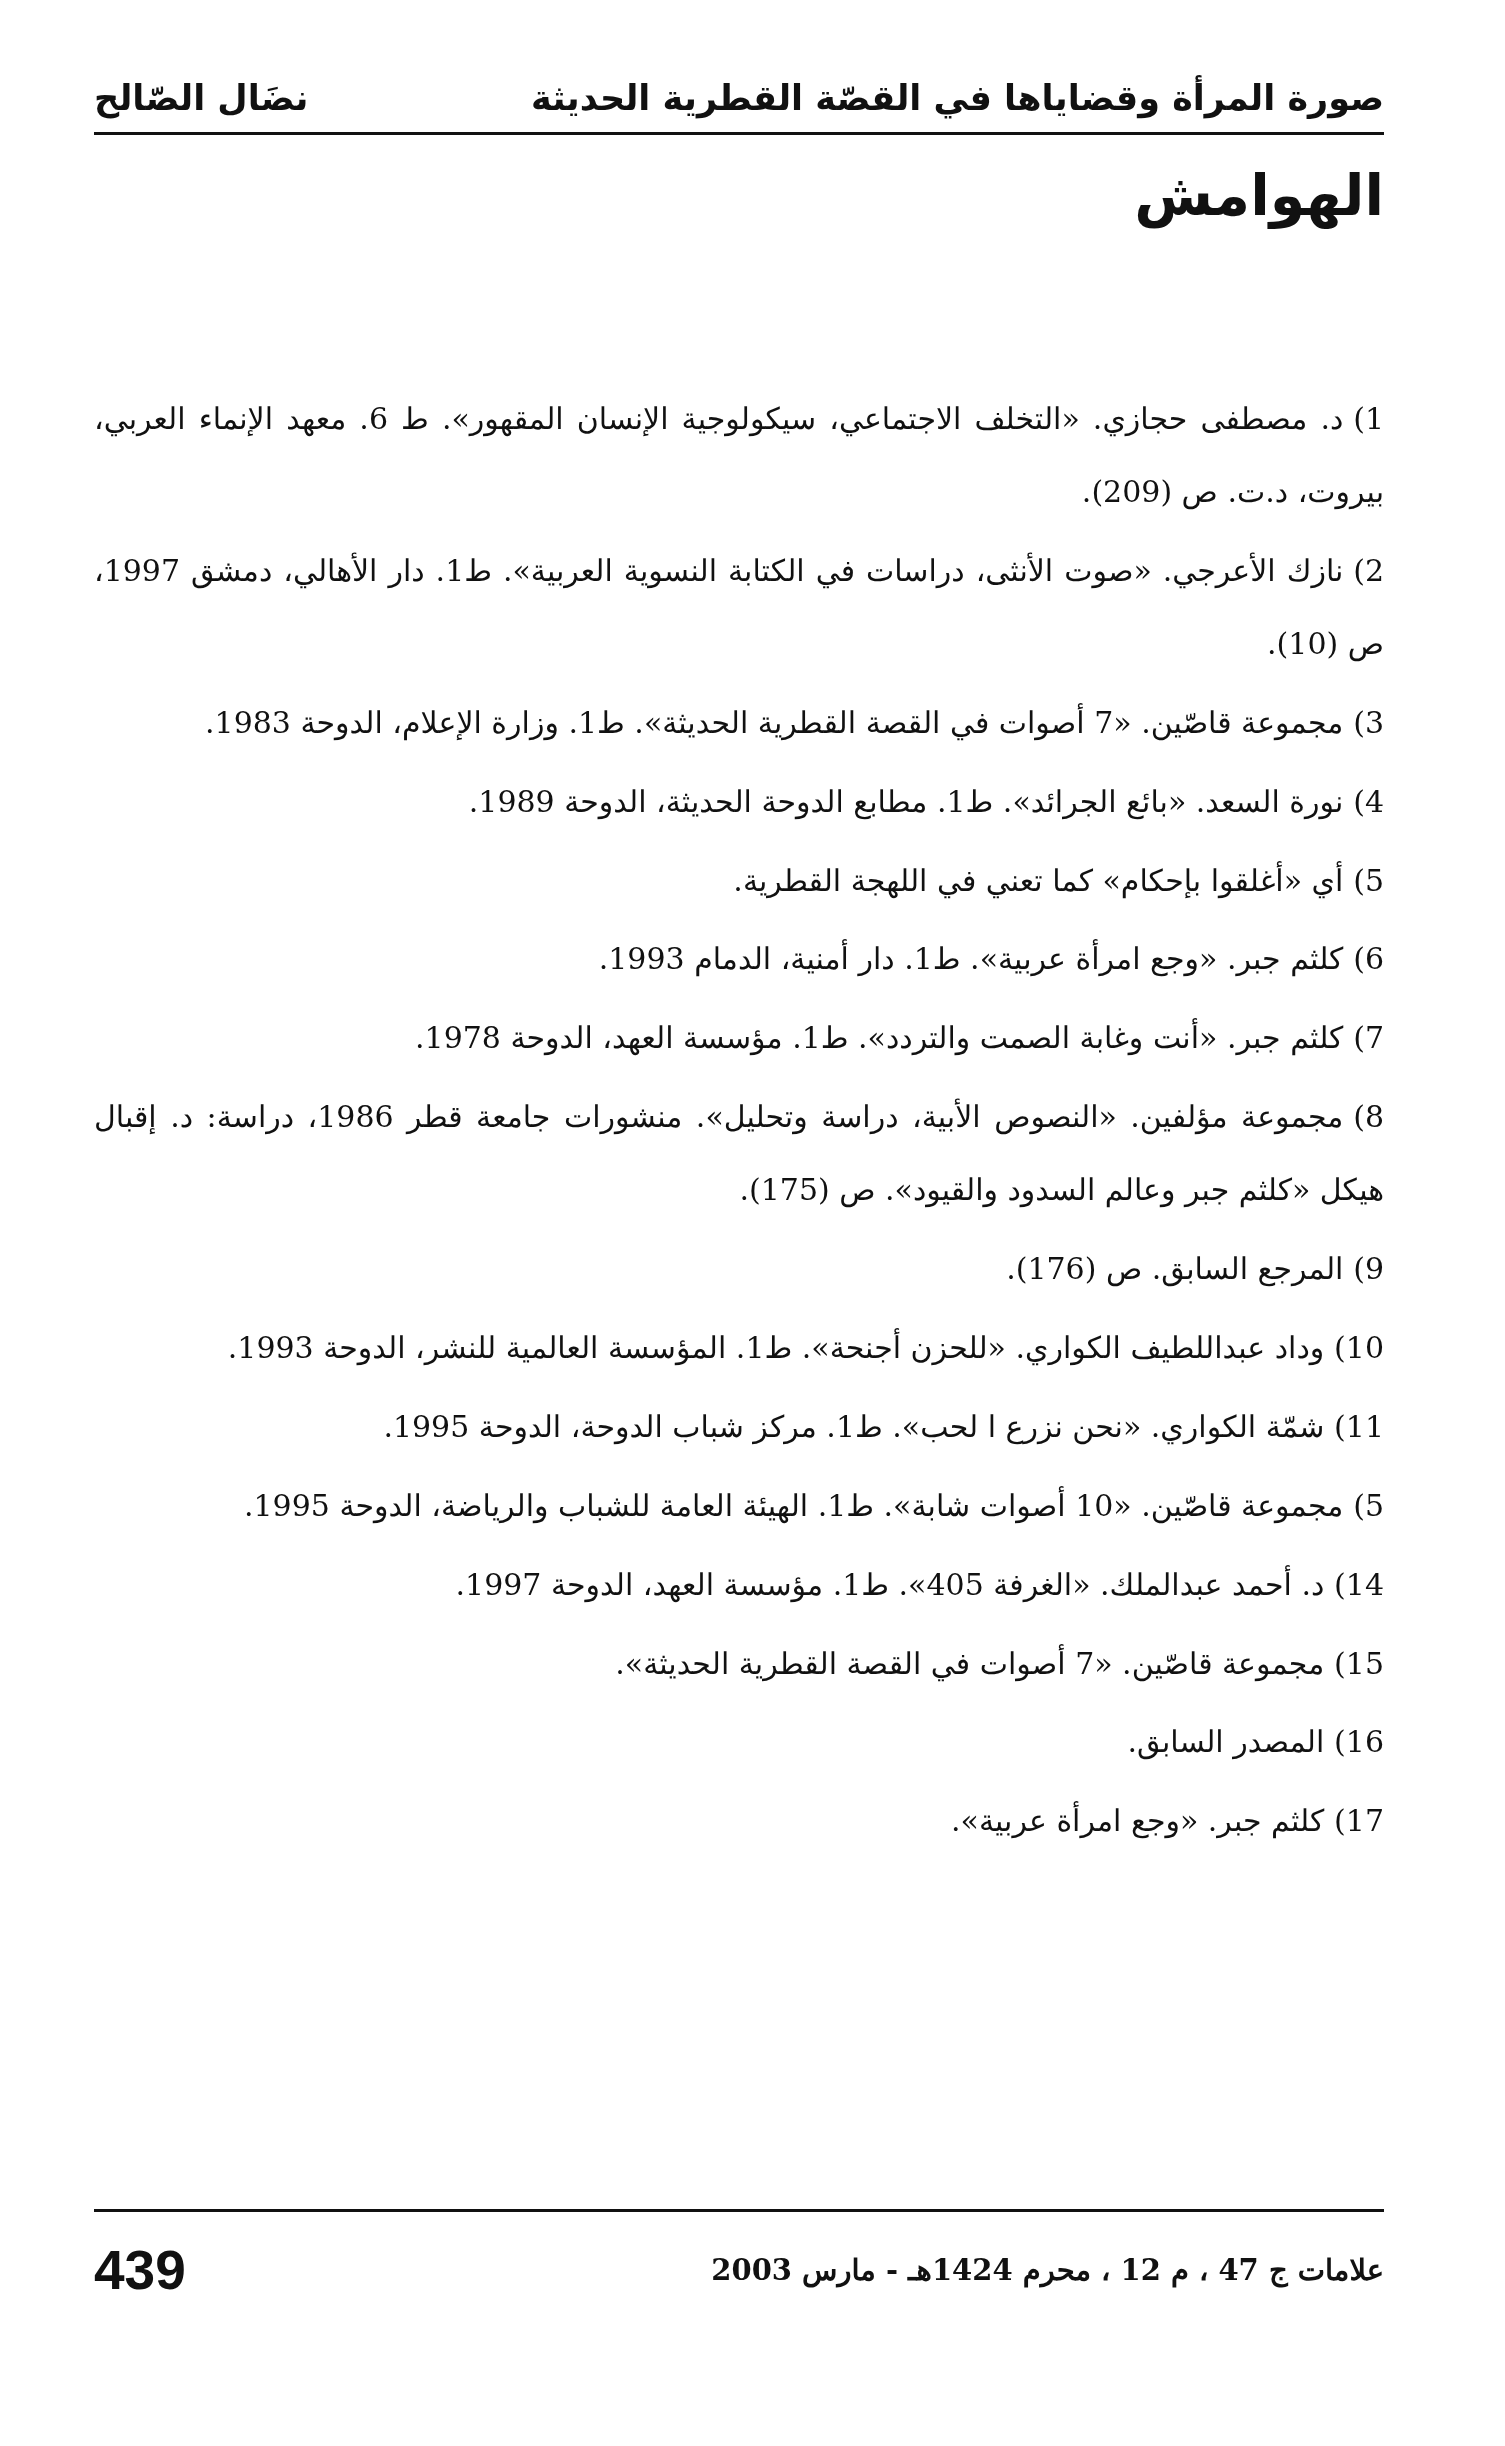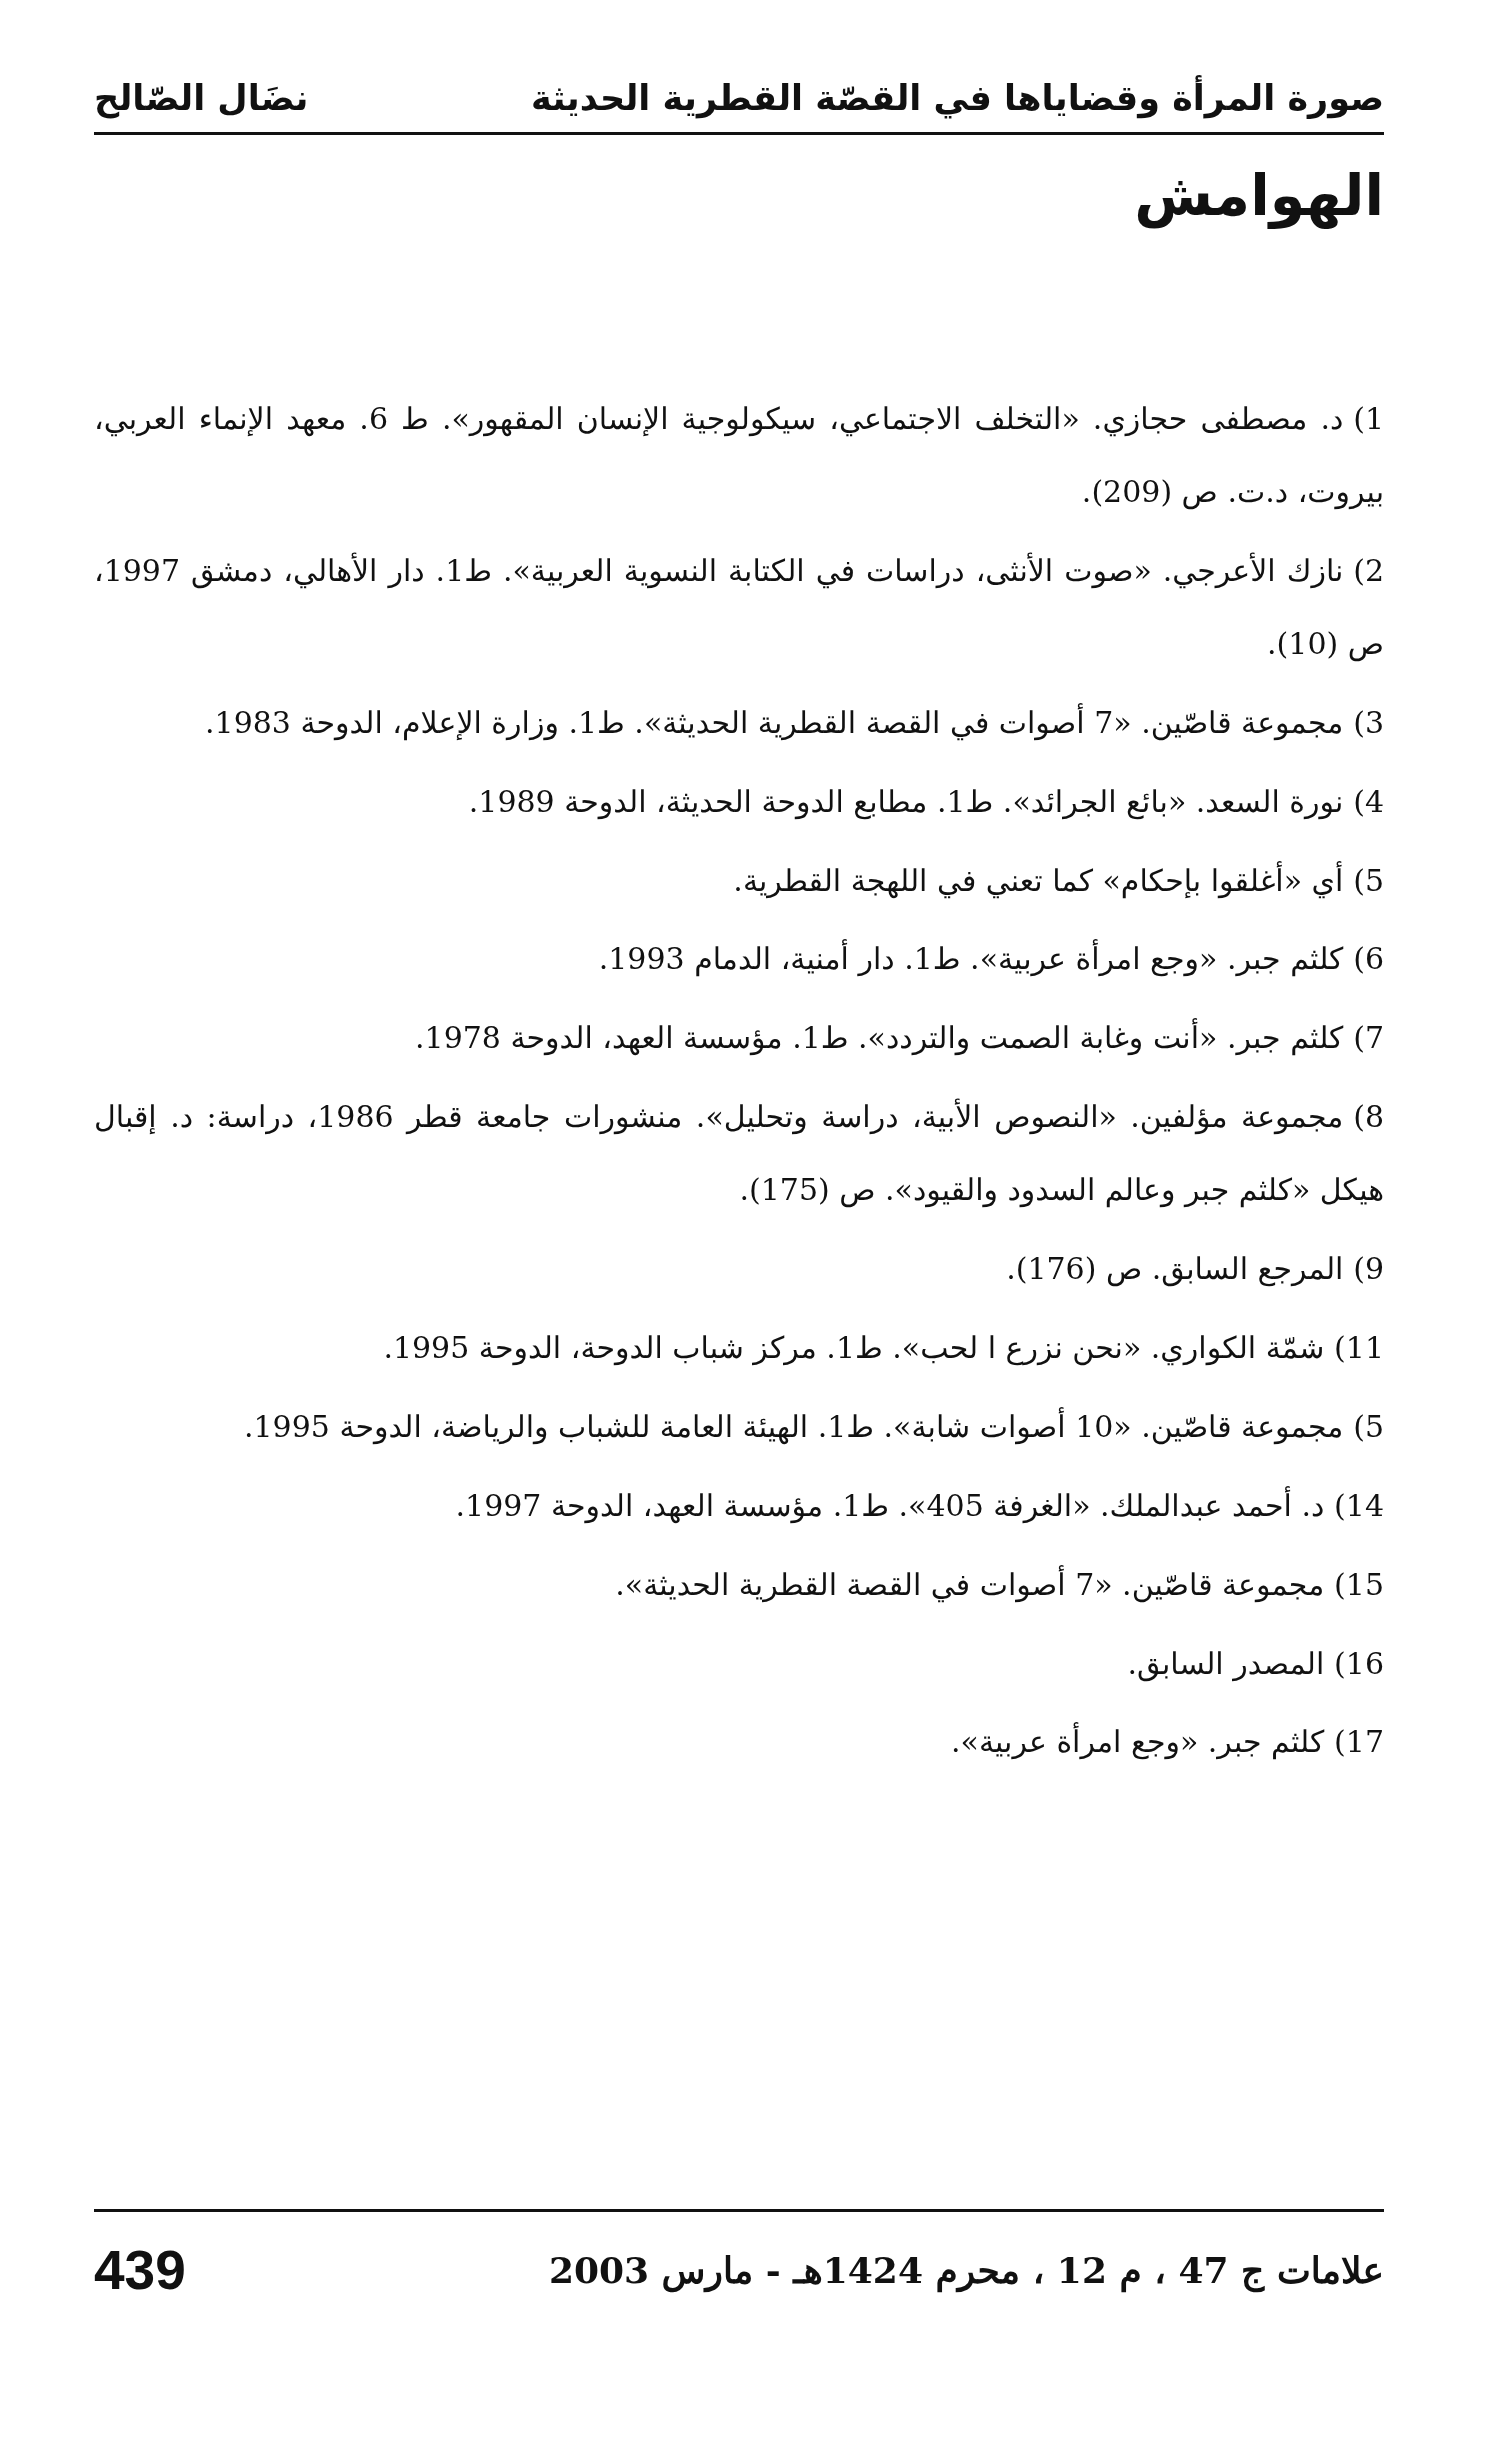--- a/index.html
+++ b/index.html
@@ -99,21 +99,21 @@
       right: 0;
       height: 69px;
       display: flex;
       justify-content: space-between;
       align-items: center;
       direction: rtl;
     }
     .footer .issue-info {
       font-family: "DejaVu Serif", "Liberation Serif", serif;
       font-weight: bold;
-      font-size: 36px;
+      font-size: 29px;
       padding-right: 0;
     }
     .footer .page-number {
       font-family: "Liberation Sans", "DejaVu Sans", sans-serif;
       font-weight: bold;
       font-size: 55px;
       direction: ltr;
     }
   </style>
 </head>
@@ -132,20 +132,21 @@
   <div class="notes">
     <p class="note"><span class="num">1)</span><span>د. مصطفى حجازي. «التخلف الاجتماعي، سيكولوجية الإنسان المقهور». ط 6. معهد الإنماء العربي، بيروت، د.ت. ص (209).</span></p>
     <p class="note"><span class="num">2)</span><span>نازك الأعرجي. «صوت الأنثى، دراسات في الكتابة النسوية العربية». ط1. دار الأهالي، دمشق 1997، ص (10).</span></p>
     <p class="note"><span class="num">3)</span><span>مجموعة قاصّين. «7 أصوات في القصة القطرية الحديثة». ط1. وزارة الإعلام، الدوحة 1983.</span></p>
     <p class="note"><span class="num">4)</span><span>نورة السعد. «بائع الجرائد». ط1. مطابع الدوحة الحديثة، الدوحة 1989.</span></p>
     <p class="note"><span class="num">5)</span><span>أي «أغلقوا بإحكام» كما تعني في اللهجة القطرية.</span></p>
     <p class="note"><span class="num">6)</span><span>كلثم جبر. «وجع امرأة عربية». ط1. دار أمنية، الدمام 1993.</span></p>
     <p class="note"><span class="num">7)</span><span>كلثم جبر. «أنت وغابة الصمت والتردد». ط1. مؤسسة العهد، الدوحة 1978.</span></p>
     <p class="note"><span class="num">8)</span><span>مجموعة مؤلفين. «النصوص الأبية، دراسة وتحليل». منشورات جامعة قطر 1986، دراسة: د. إقبال هيكل «كلثم جبر وعالم السدود والقيود». ص (175).</span></p>
     <p class="note"><span class="num">9)</span><span>المرجع السابق. ص (176).</span></p>
+    <p class="note"><span class="num">10)</span><span>وداد عبداللطيف الكواري. «للحزن أجنحة». ط1. المؤسسة العالمية للنشر، الدوحة 1993.</span></p>
     <p class="note"><span class="num">11)</span><span>شمّة الكواري. «نحن نزرع ا لحب». ط1. مركز شباب الدوحة، الدوحة 1995.</span></p>
     <p class="note"><span class="num">5)</span><span>مجموعة قاصّين. «10 أصوات شابة». ط1. الهيئة العامة للشباب والرياضة، الدوحة 1995.</span></p>
     <p class="note"><span class="num">14)</span><span>د. أحمد عبدالملك. «الغرفة 405». ط1. مؤسسة العهد، الدوحة 1997.</span></p>
     <p class="note"><span class="num">15)</span><span>مجموعة قاصّين. «7 أصوات في القصة القطرية الحديثة».</span></p>
     <p class="note"><span class="num">16)</span><span>المصدر السابق.</span></p>
     <p class="note"><span class="num">17)</span><span>كلثم جبر. «وجع امرأة عربية».</span></p>
   </div>
 
   <div class="footer-rule"></div>
   <div class="footer">

